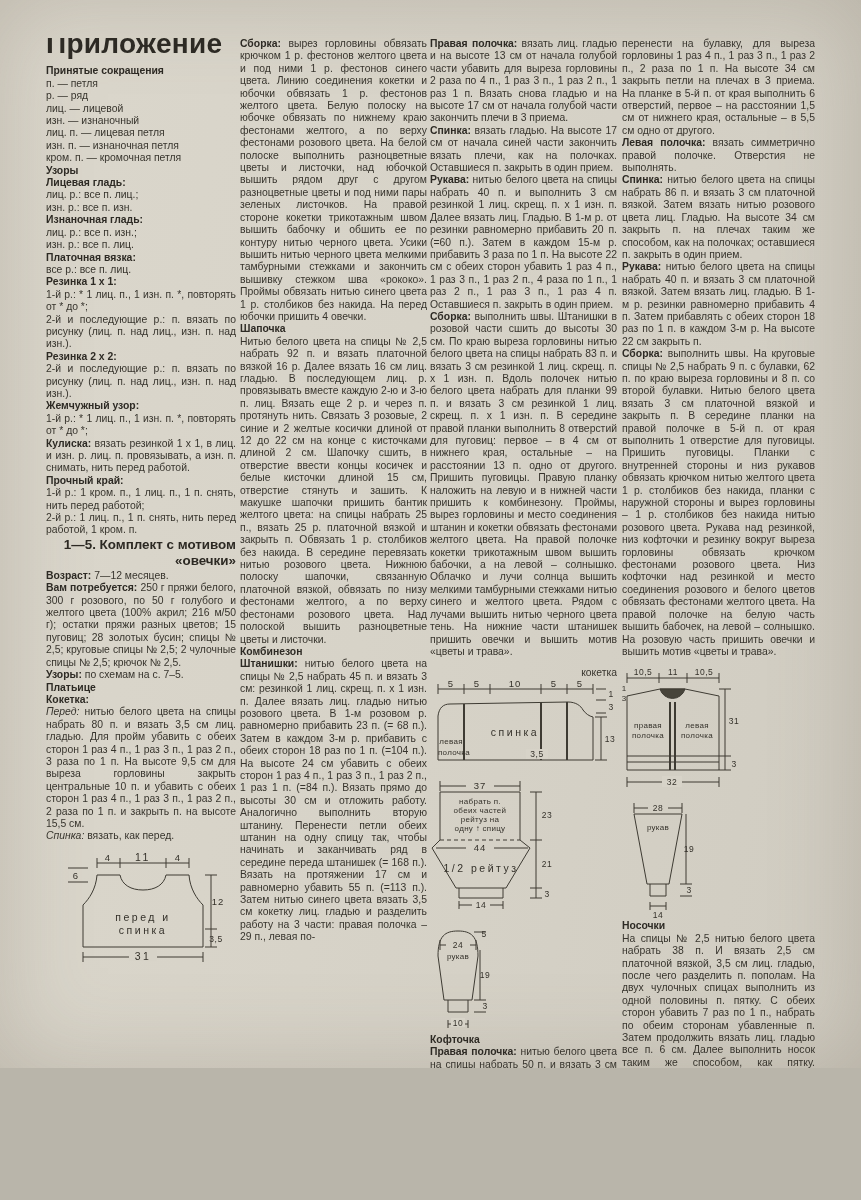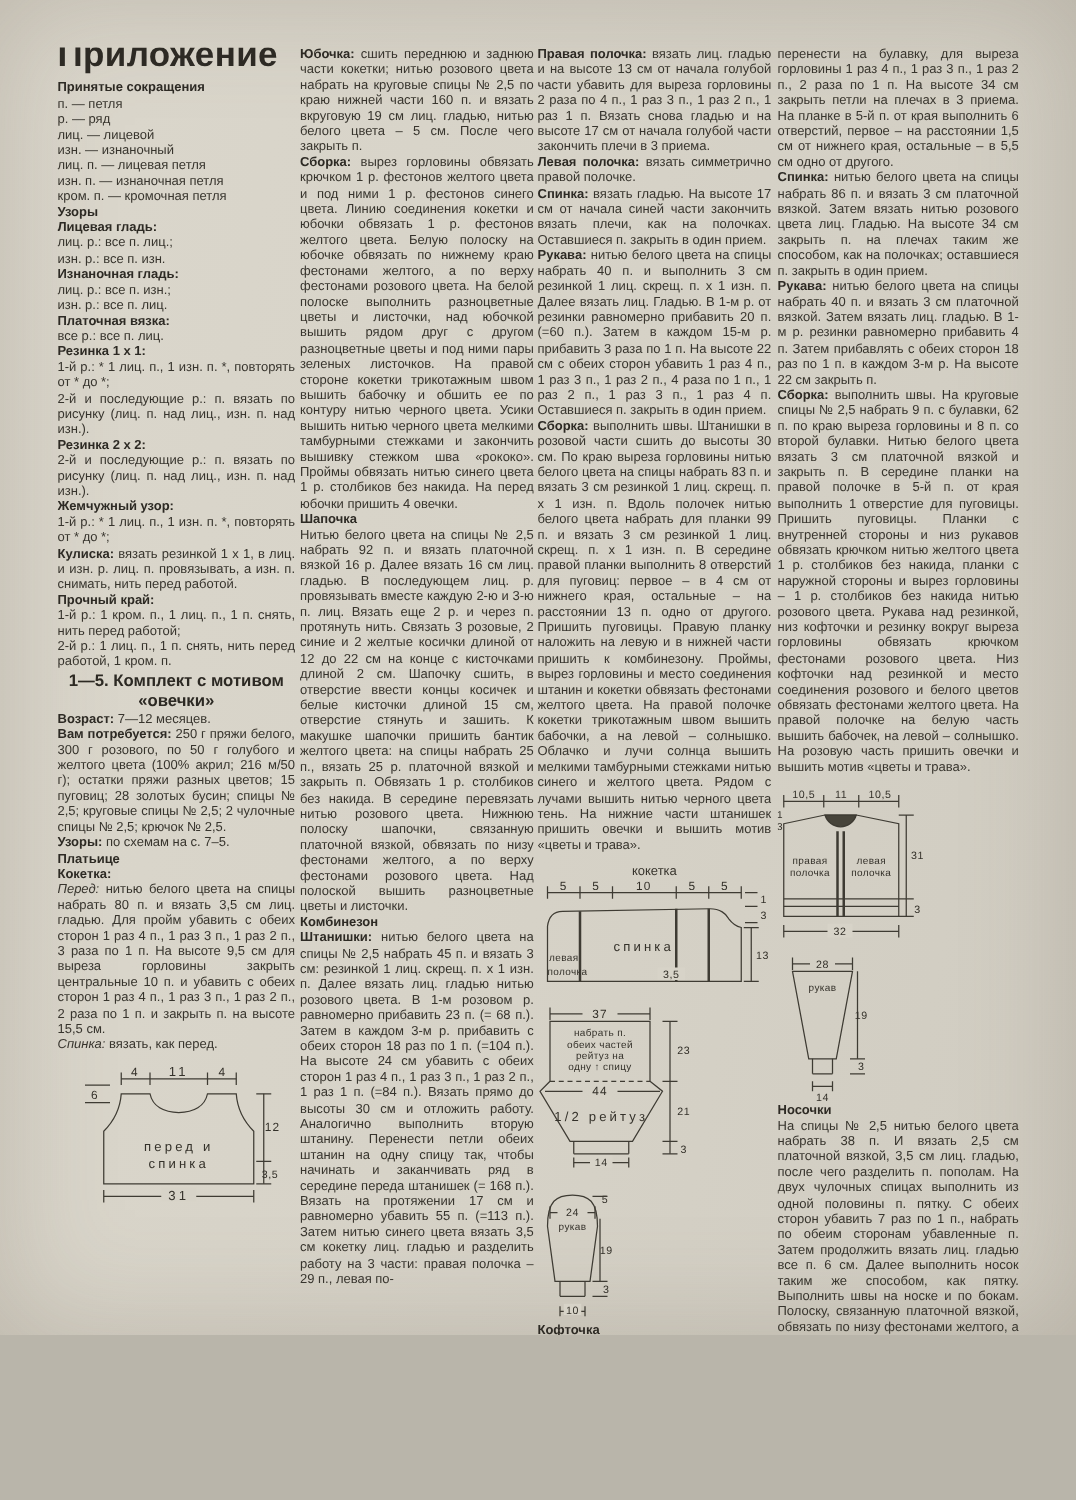--- a/index.html
+++ b/index.html
@@ -6,40 +6,40 @@
   .page{position:relative;width:861px;height:1068px;overflow:hidden;
     background:linear-gradient(100deg,#dbd7cc 0%,#d7d3c8 45%,#d0ccc1 100%);
     box-shadow:inset 0 0 90px rgba(115,105,88,.28);
     font-family:"Liberation Sans",sans-serif;color:#37342d;}
   .col{position:absolute;top:38px;height:1135px;overflow:hidden;
     font-size:10.4px;line-height:12.4px;text-align:justify;}
   .col p{margin:0;}
   h1{font-size:28px;font-weight:700;margin:0 0 15px 0;letter-spacing:.3px;color:#2d2a24;}
   .hh{font-weight:700;color:#2d2a24;}
   .sp{margin-top:11px;}
-  .kit{font-weight:700;font-size:13.4px;line-height:16.5px;margin:13px 0 9px;color:#2c2923;text-align:center;}
+  .kit{font-weight:700;font-size:13.4px;line-height:16.5px;margin:13px 0 9px;color:#2c2923;text-align:right;}
   .bb{font-weight:700;color:#2d2a24;}
   .it{font-style:italic;}
   .dg{display:block;}
   .dg line,.dg path,.dg rect,.dg polyline{stroke:#3e3b33;stroke-width:1;fill:none;}
   .dg .hv{stroke-width:2;}
   .dg .dsh{stroke-dasharray:4 3;}
   .dg .fill{fill:#47443a;stroke:#3e3b33;}
   .dg .bg{fill:#d7d3c8;stroke:none;}
   .dg text{fill:#34312a;font-family:"Liberation Sans",sans-serif;font-size:9.5px;letter-spacing:1px;}
   .dg .ls{letter-spacing:2.5px;font-size:10.5px;}
   .dg .sm{font-size:8px;letter-spacing:.3px;}
   .dg .f8{font-size:8.5px;letter-spacing:.5px;}
   .drow{display:flex;align-items:flex-start;flex-direction:column;}
   .watermark{position:absolute;left:583px;top:1136px;font-family:"DejaVu Serif",serif;
     font-style:italic;font-weight:700;font-size:38px;color:#c0261c;white-space:nowrap;
     text-shadow:0 0 2px #fff,0 0 4px #fff,1px 1px 3px #fff,-1px -1px 3px #fff,0 0 6px rgba(255,255,255,.9),2px 5px 4px rgba(140,30,25,.35);}
   .pageno{position:absolute;left:782px;top:1138px;font-family:"Liberation Serif",serif;
     font-size:15px;letter-spacing:2px;color:#3c3930;}
-  .cap{text-align:center;margin-top:9px !important;}
+  .cap{text-align:right;margin-top:9px !important;}
 </style>
 </head>
 <body>
 
 <div class="page">
 
   <div class="col" style="left:46px;width:190px;">
     <h1>Приложение</h1>
     <p class="hh">Принятые сокращения</p>
     <p>п. — петля</p>
@@ -102,31 +102,29 @@
       <line x1="27" y1="103" x2="27" y2="113"></line>
         <line x1="147" y1="103" x2="147" y2="113"></line>
       <rect class="bg" x="73" y="101" width="28" height="11"></rect>
       <text x="87" y="111" text-anchor="middle" class="ls">31</text>
       <text x="87" y="72" text-anchor="middle" class="ls">перед и</text>
       <text x="87" y="85" text-anchor="middle" class="ls">спинка</text>
     </svg>
   </div>
 
   <div class="col" style="left:240px;width:187px;">
-    <p><span class="bb">Юбочка:</span> <span>сшить переднюю и заднюю части кокетки; нитью розового цвета набрать на круговые спицы № 2,5 по краю нижней части 160 п. и вязать вкруговую 19 см лиц. гладью, нитью белого цвета – 5 см. После чего закрыть п.</span></p>
     <p><span class="bb">Сборка:</span> <span>вырез горловины обвязать крючком 1 р. фестонов желтого цвета и под ними 1 р. фестонов синего цвета. Линию соединения кокетки и юбочки обвязать 1 р. фестонов желтого цвета. Белую полоску на юбочке обвязать по нижнему краю фестонами желтого, а по верху фестонами розового цвета. На белой полоске выполнить разноцветные цветы и листочки, над юбочкой вышить рядом друг с другом разноцветные цветы и под ними пары зеленых листочков. На правой стороне кокетки трикотажным швом вышить бабочку и обшить ее по контуру нитью черного цвета. Усики вышить нитью черного цвета мелкими тамбурными стежками и закончить вышивку стежком шва «рококо». Проймы обвязать нитью синего цвета 1 р. столбиков без накида. На перед юбочки пришить 4 овечки.</span></p>
     <p class="hh sp">Шапочка</p>
     <p>Нитью белого цвета на спицы № 2,5 набрать 92 п. и вязать платочной вязкой 16 р. Далее вязать 16 см лиц. гладью. В последующем лиц. р. провязывать вместе каждую 2-ю и 3-ю п. лиц. Вязать еще 2 р. и через п. протянуть нить. Связать 3 розовые, 2 синие и 2 желтые косички длиной от 12 до 22 см на конце с кисточками длиной 2 см. Шапочку сшить, в отверстие ввести концы косичек и белые кисточки длиной 15 см, отверстие стянуть и зашить. К макушке шапочки пришить бантик желтого цвета: на спицы набрать 25 п., вязать 25 р. платочной вязкой и закрыть п. Обвязать 1 р. столбиков без накида. В середине перевязать нитью розового цвета. Нижнюю полоску шапочки, связанную платочной вязкой, обвязать по низу фестонами желтого, а по верху фестонами розового цвета. Над полоской вышить разноцветные цветы и листочки.</p>
     <p class="hh sp">Комбинезон</p>
     <p><span class="bb">Штанишки:</span> <span>нитью белого цвета на спицы № 2,5 набрать 45 п. и вязать 3 см: резинкой 1 лиц. скрещ. п. х 1 изн. п. Далее вязать лиц. гладью нитью розового цвета. В 1-м розовом р. равномерно прибавить 23 п. (= 68 п.). Затем в каждом 3-м р. прибавить с обеих сторон 18 раз по 1 п. (=104 п.). На высоте 24 см убавить с обеих сторон 1 раз 4 п., 1 раз 3 п., 1 раз 2 п., 1 раз 1 п. (=84 п.). Вязать прямо до высоты 30 см и отложить работу. Аналогично выполнить вторую штанину. Перенести петли обеих штанин на одну спицу так, чтобы начинать и заканчивать ряд в середине переда штанишек (= 168 п.). Вязать на протяжении 17 см и равномерно убавить 55 п. (=113 п.). Затем нитью синего цвета вязать 3,5 см кокетку лиц. гладью и разделить работу на 3 части: правая полочка – 29 п., левая по-</span></p>
   </div>
 
   <div class="col" style="left:430px;width:187px;">
     <p><span class="bb">Правая полочка:</span> <span>вязать лиц. гладью и на высоте 13 см от начала голубой части убавить для выреза горловины 2 раза по 4 п., 1 раз 3 п., 1 раз 2 п., 1 раз 1 п. Вязать снова гладью и на высоте 17 см от начала голубой части закончить плечи в 3 приема.</span></p>
-    <p><span class="bb">Левая полочка:</span> <span>вязать симметрично правой полочке.</span></p>
     <p><span class="bb">Спинка:</span> <span>вязать гладью. На высоте 17 см от начала синей части закончить вязать плечи, как на полочках. Оставшиеся п. закрыть в один прием.</span></p>
     <p><span class="bb">Рукава:</span> <span>нитью белого цвета на спицы набрать 40 п. и выполнить 3 см резинкой 1 лиц. скрещ. п. х 1 изн. п. Далее вязать лиц. Гладью. В 1-м р. от резинки равномерно прибавить 20 п. (=60 п.). Затем в каждом 15-м р. прибавить 3 раза по 1 п. На высоте 22 см с обеих сторон убавить 1 раз 4 п., 1 раз 3 п., 1 раз 2 п., 4 раза по 1 п., 1 раз 2 п., 1 раз 3 п., 1 раз 4 п. Оставшиеся п. закрыть в один прием.</span></p>
     <p><span class="bb">Сборка:</span> <span>выполнить швы. Штанишки в розовой части сшить до высоты 30 см. По краю выреза горловины нитью белого цвета на спицы набрать 83 п. и вязать 3 см резинкой 1 лиц. скрещ. п. х 1 изн. п. Вдоль полочек нитью белого цвета набрать для планки 99 п. и вязать 3 см резинкой 1 лиц. скрещ. п. х 1 изн. п. В середине правой планки выполнить 8 отверстий для пуговиц: первое – в 4 см от нижнего края, остальные – на расстоянии 13 п. одно от другого. Пришить пуговицы. Правую планку наложить на левую и в нижней части пришить к комбинезону. Проймы, вырез горловины и место соединения штанин и кокетки обвязать фестонами желтого цвета. На правой полочке кокетки трикотажным швом вышить бабочки, а на левой – солнышко. Облачко и лучи солнца вышить мелкими тамбурными стежками нитью синего и желтого цвета. Рядом с лучами вышить нитью черного цвета тень. На нижние части штанишек пришить овечки и вышить мотив «цветы и трава».</span></p>
 
     <p class="cap">кокетка</p>
     <svg class="dg" width="187" height="92" viewBox="0 0 187 92">
       <line x1="8" y1="9" x2="163" y2="9"></line>
       <line x1="8" y1="4" x2="8" y2="14"></line>
         <line x1="34" y1="4" x2="34" y2="14"></line>
       <line x1="60" y1="4" x2="60" y2="14"></line>
@@ -220,20 +218,21 @@
         <text x="28" y="100" text-anchor="middle" class="f8">10</text>
       </svg>
     </div>
 
     <p class="hh sp">Кофточка</p>
     <p><span class="bb">Правая полочка:</span> <span>нитью белого цвета на спицы набрать 50 п. и вязать 3 см платочной вязкой. Далее за первыми 9 п. вязать нитью розового цвета лиц. гладью. От высоты 25 см вязать все п. нитью белого цвета. На высоте 31 см убавить за первыми 9 п., которые</span></p>
   </div>
 
   <div class="col" style="left:622px;width:193px;">
     <p>перенести на булавку, для выреза горловины 1 раз 4 п., 1 раз 3 п., 1 раз 2 п., 2 раза по 1 п. На высоте 34 см закрыть петли на плечах в 3 приема. На планке в 5-й п. от края выполнить 6 отверстий, первое – на расстоянии 1,5 см от нижнего края, остальные – в 5,5 см одно от другого.</p>
+    <p><span class="bb">Левая полочка:</span> <span>вязать симметрично правой полочке. Отверстия не выполнять.</span></p>
     <p><span class="bb">Спинка:</span> <span>нитью белого цвета на спицы набрать 86 п. и вязать 3 см платочной вязкой. Затем вязать нитью розового цвета лиц. Гладью. На высоте 34 см закрыть п. на плечах таким же способом, как на полочках; оставшиеся п. закрыть в один прием.</span></p>
     <p><span class="bb">Рукава:</span> <span>нитью белого цвета на спицы набрать 40 п. и вязать 3 см платочной вязкой. Затем вязать лиц. гладью. В 1-м р. резинки равномерно прибавить 4 п. Затем прибавлять с обеих сторон 18 раз по 1 п. в каждом 3-м р. На высоте 22 см закрыть п.</span></p>
     <p><span class="bb">Сборка:</span> <span>выполнить швы. На круговые спицы № 2,5 набрать 9 п. с булавки, 62 п. по краю выреза горловины и 8 п. со второй булавки. Нитью белого цвета вязать 3 см платочной вязкой и закрыть п. В середине планки на правой полочке в 5-й п. от края выполнить 1 отверстие для пуговицы. Пришить пуговицы. Планки с внутренней стороны и низ рукавов обвязать крючком нитью желтого цвета 1 р. столбиков без накида, планки с наружной стороны и вырез горловины – 1 р. столбиков без накида нитью розового цвета. Рукава над резинкой, низ кофточки и резинку вокруг выреза горловины обвязать крючком фестонами розового цвета. Низ кофточки над резинкой и место соединения розового и белого цветов обвязать фестонами желтого цвета. На правой полочке на белую часть вышить бабочек, на левой – солнышко. На розовую часть пришить овечки и вышить мотив «цветы и трава».</span></p>
 
     <div class="drow" style="margin-top:8px;">
       <svg class="dg" width="120" height="130" viewBox="0 0 120 130">
         <line x1="5" y1="12" x2="97" y2="12"></line>
         <line x1="5" y1="7" x2="5" y2="17"></line>
           <line x1="37" y1="7" x2="37" y2="17"></line>
         <line x1="65" y1="7" x2="65" y2="17"></line>

